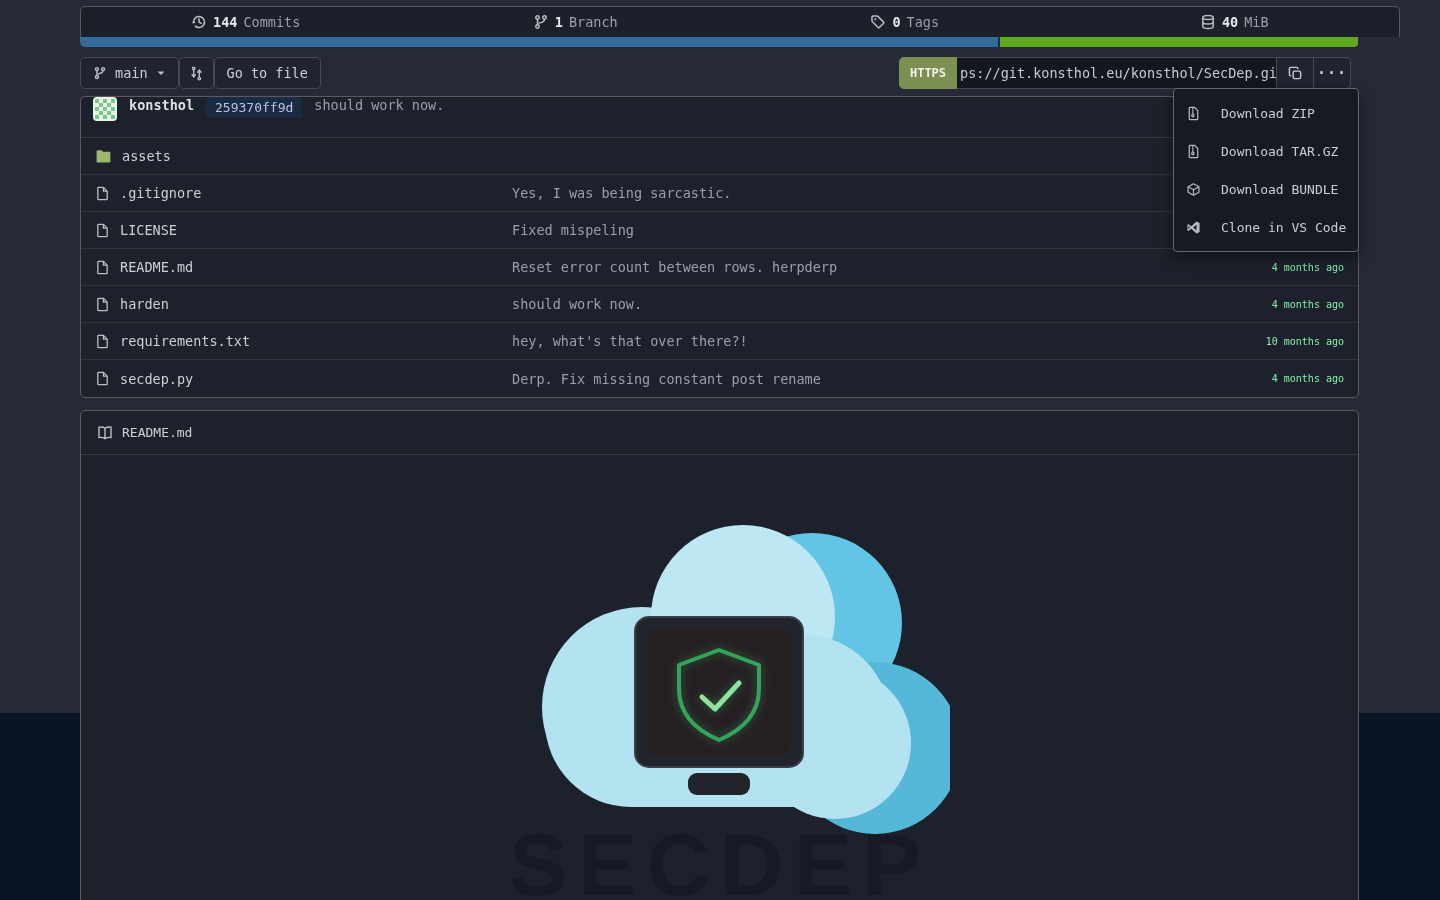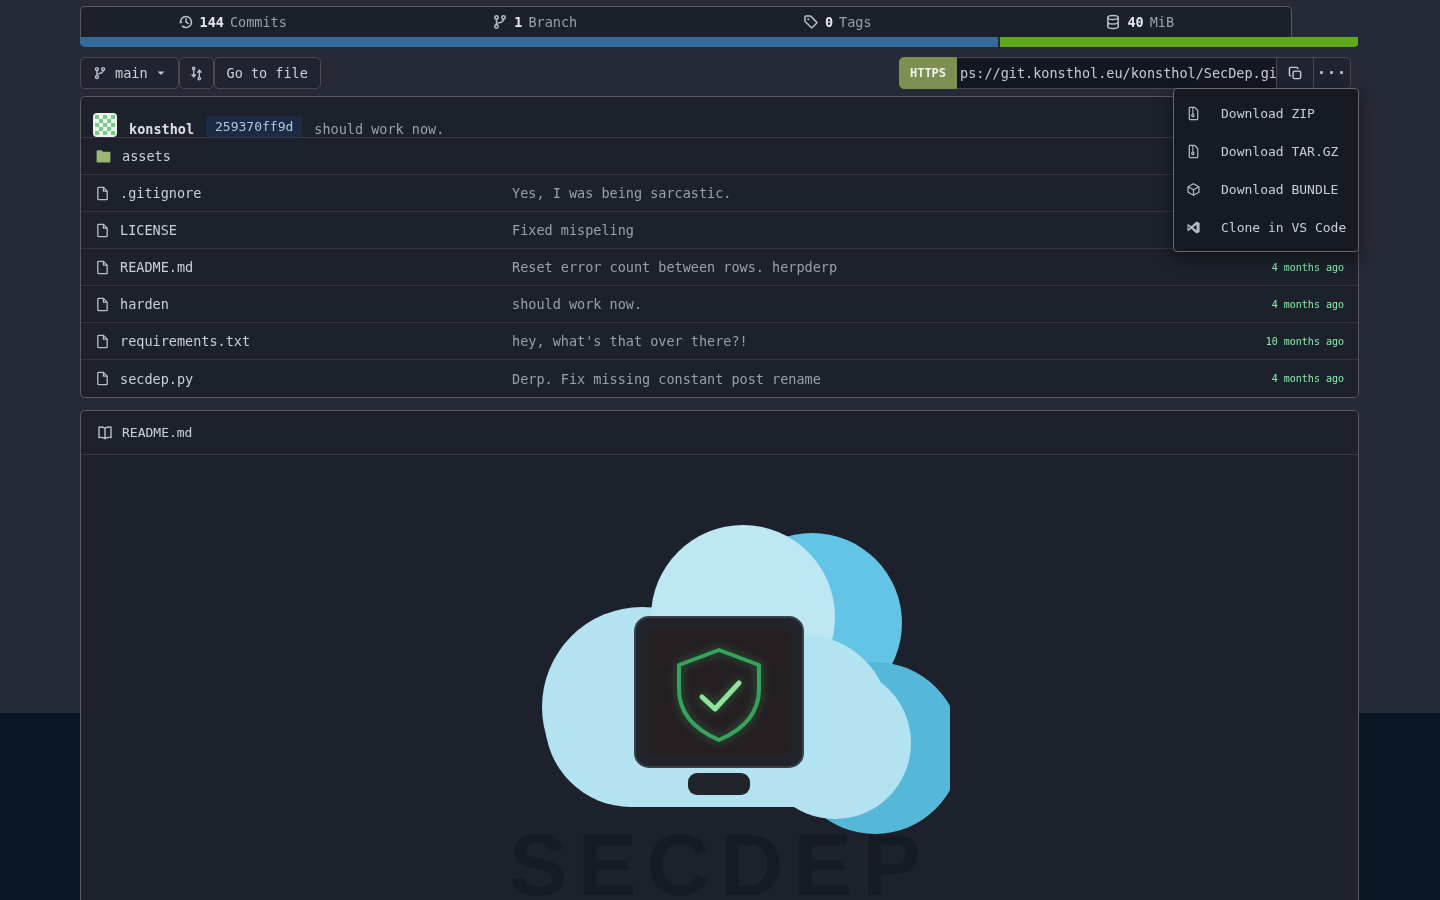--- a/index.html
+++ b/index.html
@@ -6,21 +6,21 @@
   html,body { width:1440px; height:900px; overflow:hidden; }
   body {
     font-family:"DejaVu Sans Mono","Liberation Mono",monospace;
     font-size:13.5px; color:#cdd1d9;
     background:linear-gradient(to bottom,#262a36 0,#262a36 713px,#081522 713px,#081522 100%);
     position:relative;
   }
   .abs { position:absolute; }
 
   
-  .stats-box{ left:80px; top:6px; width:1212px; height:31px;
+  .stats-box{ left:80px; top:6px; width:1320px; height:31px;
     background:#1b202a; border:1px solid #5c585e; border-bottom:none;
     border-radius:5px 5px 0 0; display:flex; align-items:center; }
   .stat-cell{ flex:1; display:flex; justify-content:center; align-items:center; gap:6px; color:#9aa0ab; }
   .stat-cell b{ color:#e7e9ee; font-weight:bold; }
   .icon{ display:inline-flex; flex:none; align-items:center; justify-content:center; }
   .icon svg{ display:block; }
 
   
   .lang-bar{ left:80px; top:37px; width:1279px; height:10px; display:flex;
     border-radius:0 0 5px 5px; overflow:hidden; background:#262a36; }
@@ -40,21 +40,21 @@
   .clone-url{ width:320px; height:32px; background:#13171f; border:1px solid #4b4850;
     border-left:none; color:#c6cad2; display:flex; align-items:center;
     padding:0 8px; white-space:nowrap; overflow:hidden; }
   .icon-btn{ width:37px; height:32px; background:#1f2430; border:1px solid #4b4850;
     border-left:none; display:flex; align-items:center; justify-content:center; color:#c6cad2; }
   .more-btn{ border-radius:0 5px 5px 0; font-weight:bold; letter-spacing:1px; font-size:15px; }
 
   
   .table-box{ left:80px; top:96px; width:1279px; background:#1c212b;
     border:1px solid #5c585e; border-radius:5px; overflow:hidden; }
-  .commit-row{ height:41px; display:flex; align-items:flex-end; gap:12px; padding:0 12px;
+  .commit-row{ height:41px; display:flex; align-items:flex-start; gap:12px; padding:0 12px;
     border-bottom:1px solid #3a3841; }
   .commit-author{ font-weight:bold; color:#dcdfe5; }
   .commit-hash{ background:#1b2b44; color:#b6c6e2; border-radius:4px; padding:3px 9px; font-size:13px; }
   .commit-msg{ color:#9aa0ab; }
   .file-row{ height:37px; display:grid; grid-template-columns:417px 1fr 210px;
     align-items:center; padding:0 14px; border-bottom:1px solid #34323a; }
   .file-row:last-child{ border-bottom:none; }
   .file-name{ display:flex; align-items:center; gap:10px; color:#ccd0d8; }
   .file-msg{ color:#9aa0ab; overflow:hidden; white-space:nowrap; }
   .file-age{ color:#86efac; text-align:right; font-size:10px; }

